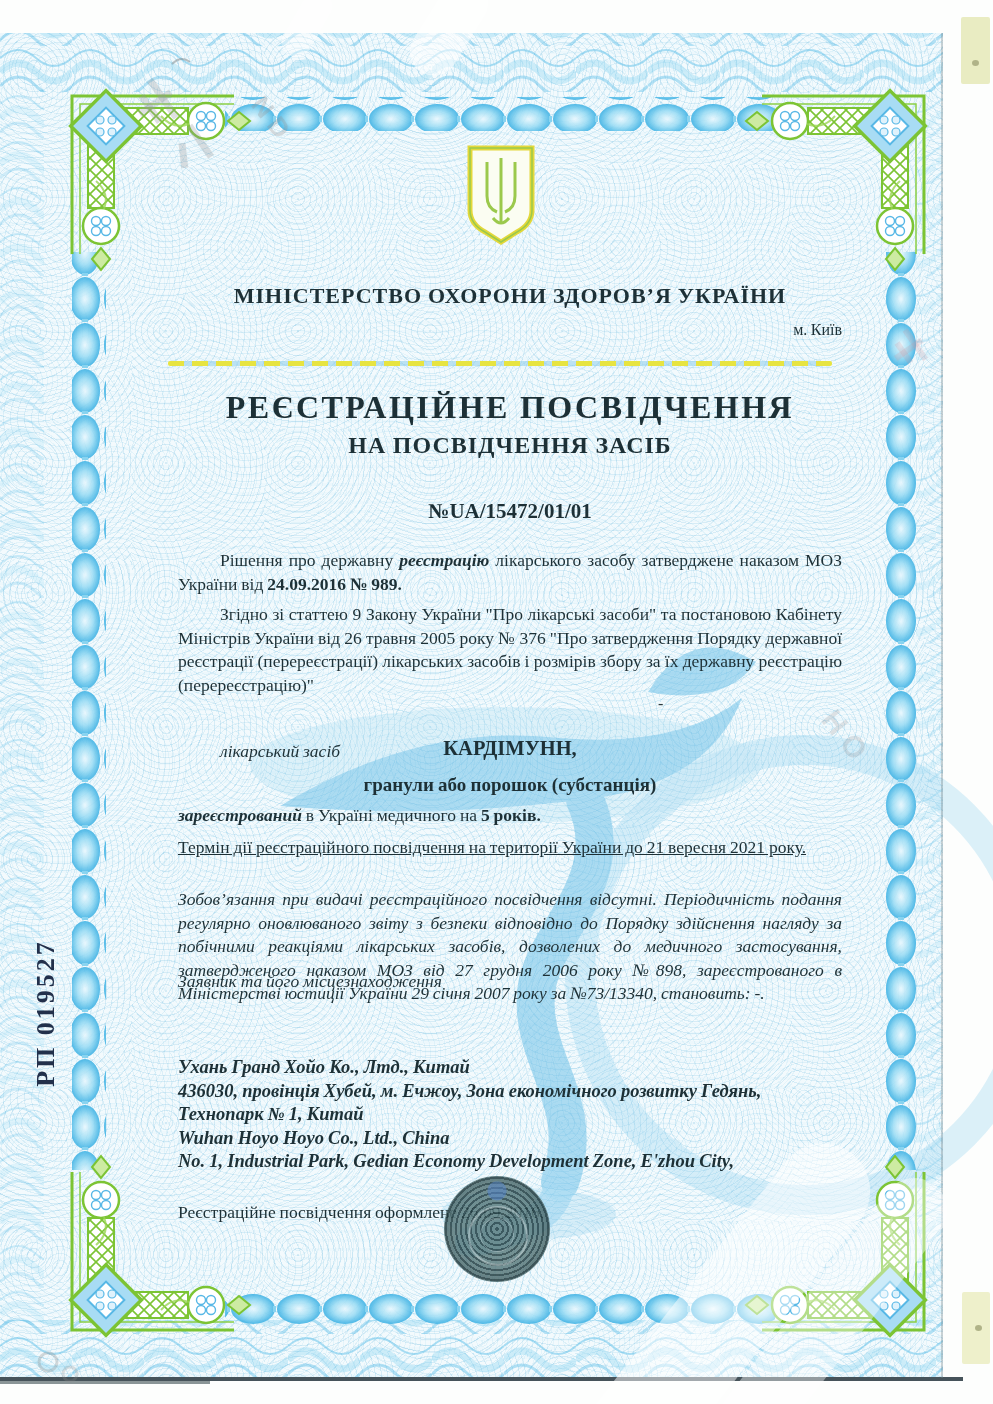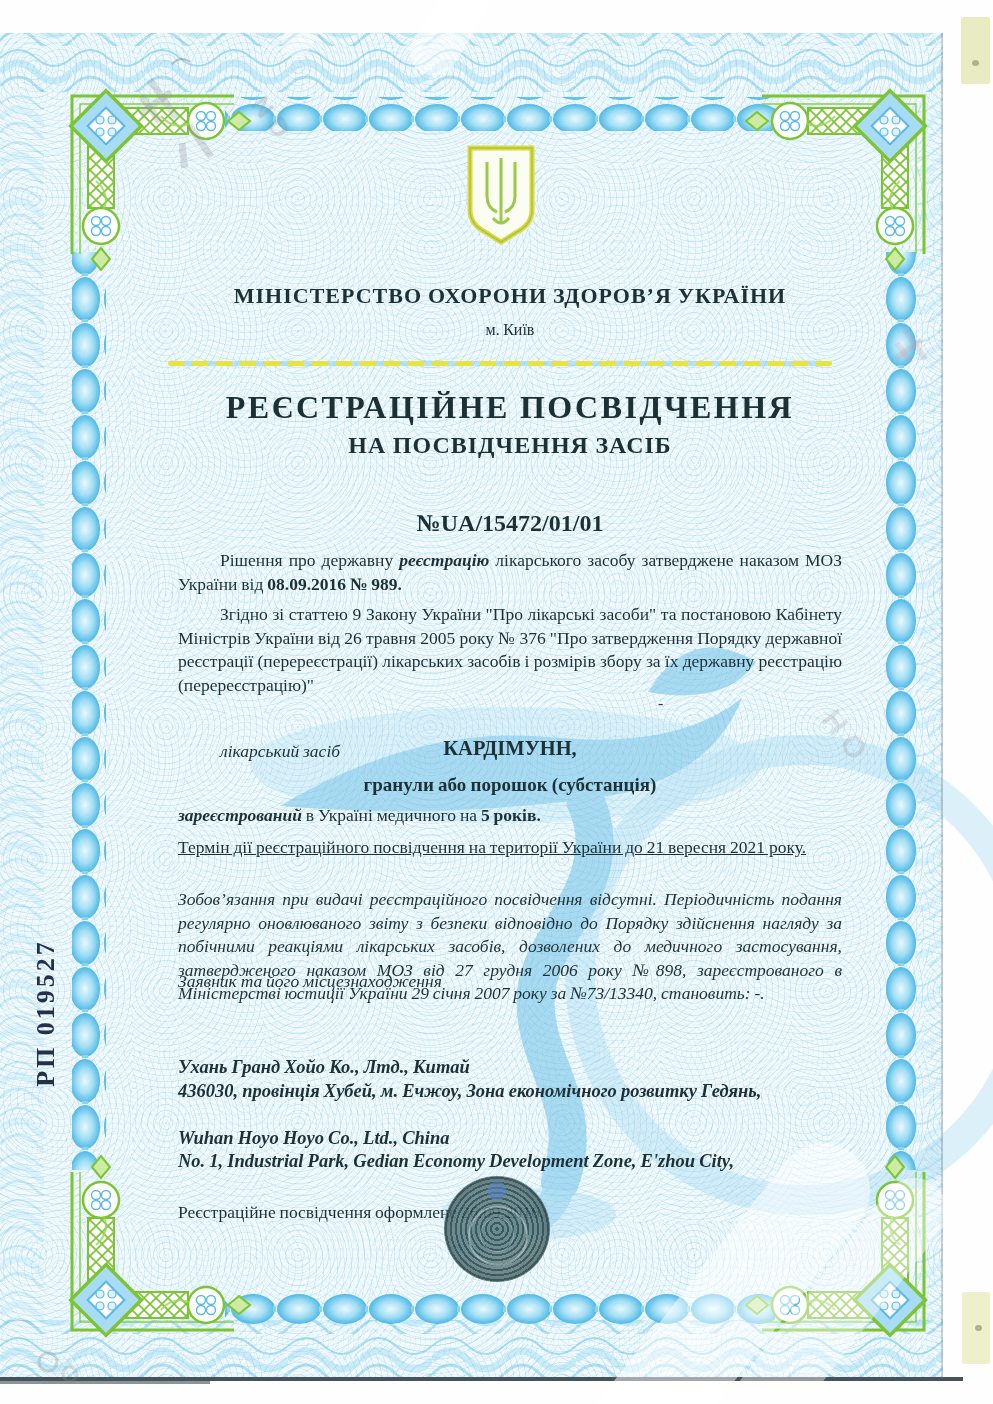--- a/index.html
+++ b/index.html
@@ -149,49 +149,50 @@
       <g fill="none" stroke="#9bc94c" stroke-width="3">
         <path d="M0,-32 v64"></path>
         <path d="M-14,-28 v34 q0,12 10,16"></path>
         <path d="M14,-28 v34 q0,12 -10,16"></path>
         <path d="M-8,28 q8,10 16,0"></path>
       </g>
     </g>
   </svg>
 
   <div class="txt c b" style="top:284px;font-size:22px;letter-spacing:1px;" data-name="ministry-name">МІНІСТЕРСТВО ОХОРОНИ ЗДОРОВ’Я УКРАЇНИ</div>
-  <div class="txt c" style="top:318px;font-size:16px;" data-name="ministry-city">м. Київ</div>
+  <div class="txt c" style="top:318px;font-size:16px;text-align:right;" data-name="ministry-city">м. Київ</div>
 
   <div class="rule" data-name="yellow-dashed-divider"></div>
 
   <div class="txt c b" style="top:389px;font-size:32px;letter-spacing:2.5px;line-height:36px;" data-name="doc-title-line1">РЕЄСТРАЦІЙНЕ ПОСВІДЧЕННЯ</div>
   <div class="txt c b" style="top:431px;font-size:24px;letter-spacing:1px;line-height:28px;" data-name="doc-title-line2">НА ПОСВІДЧЕННЯ ЗАСІБ</div>
 
-  <div class="txt c b" style="top:512px;font-size:24px;" data-name="certificate-number">№UA/15472/01/01</div>
-
-  <div class="txt j ind" style="top:549px;" data-name="decision-paragraph"><span data-name="decision-lead">Рішення про державну </span><span class="bi" data-name="decision-emphasis">реєстрацію</span><span data-name="decision-mid"> лікарського засобу затверджене наказом МОЗ України від </span><span class="b" data-name="decision-order-date">08.09.2016 № 989.</span></div>
+  <div class="txt c b" style="top:500px;font-size:21px;" data-name="certificate-number">№UA/15472/01/01</div>
+
+  <div class="txt j ind" style="top:549px;" data-name="decision-paragraph"><span data-name="decision-lead">Рішення про державну </span><span class="bi" data-name="decision-emphasis">реєстрацію</span><span data-name="decision-mid"> лікарського засобу затверджене наказом МОЗ України від </span><span class="b" data-name="decision-order-date">24.09.2016 № 989.</span></div>
 
   <div class="txt j ind" style="top:603px;" data-name="legal-basis-paragraph">Згідно зі статтею 9 Закону України "Про лікарські засоби" та постановою Кабінету Міністрів України від 26 травня 2005 року № 376 "Про затвердження Порядку державної реєстрації (перереєстрації) лікарських засобів і розмірів збору за їх державну реєстрацію (перереєстрацію)"</div>
 
   <div class="txt" style="top:740px;padding-left:42px;font-style:italic;" data-name="product-label">лікарський засіб</div>
   <div style="position:absolute;left:658px;top:695px;font-size:16px;color:#2a3a3e;" data-name="stray-mark">-</div>
 
   <div class="txt c b" style="top:737px;font-size:20.5px;" data-name="product-name">КАРДІМУНН,</div>
   <div class="txt c b" style="top:773px;font-size:19px;" data-name="product-form">гранули або порошок (субстанція)</div>
 
   <div class="txt" style="top:804px;" data-name="registration-term-line"><span class="bi" data-name="registration-emphasis">зареєстрований</span><span data-name="registration-mid"> в Україні медичного на </span><span class="b" data-name="registration-years">5 років.</span></div>
 
   <div class="txt j" style="top:836px;text-decoration:underline;" data-name="validity-paragraph">Термін дії реєстраційного посвідчення на території України до 21 вересня 2021 року.</div>
 
   <div class="txt j i" style="top:888px;font-size:17.5px;line-height:23.5px;" data-name="obligations-paragraph">Зобов’язання при видачі реєстраційного посвідчення відсутні. Періодичність подання регулярно оновлюваного звіту з безпеки відповідно до Порядку здійснення нагляду за побічними реакціями лікарських засобів, дозволених до медичного застосування, затвердженого наказом МОЗ від 27 грудня 2006 року №898, зареєстрованого в Міністерстві юстиції України 29 січня 2007 року за №73/13340, становить: -.</div>
 
   <div class="txt" style="top:970px;font-style:italic;" data-name="applicant-heading">Заявник та його місцезнаходження</div>
 
   <div class="txt bi nw" style="top:1056px;font-size:18.5px;" data-name="applicant-address-line">Ухань Гранд Хойо Ко., Лтд., Китай</div>
   <div class="txt bi nw" style="top:1079.5px;font-size:18.5px;" data-name="applicant-address-line">436030, провінція Хубей, м. Ечжоу, Зона економічного розвитку Гедянь,</div>
+  <div class="txt bi nw" style="top:1103px;font-size:18.5px;" data-name="applicant-address-line">Технопарк № 1, Китай</div>
   <div class="txt bi nw" style="top:1126.5px;font-size:18.5px;" data-name="applicant-address-line">Wuhan Hoyo Hoyo Co., Ltd., China</div>
   <div class="txt bi nw" style="top:1150px;font-size:18.5px;" data-name="applicant-address-line">No. 1, Industrial Park, Gedian Economy Development Zone, E'zhou City,</div>
 
   <div class="txt" style="top:1201px;" data-name="issued-date-line">Реєстраційне посвідчення оформлене 26.09.2016.</div>
 
   <div class="stamp" data-name="holographic-seal">
     <div class="stampring" data-name="seal-inner-ring"></div>
     <div class="stampring2" data-name="seal-core-ring"></div>
   </div>
 

